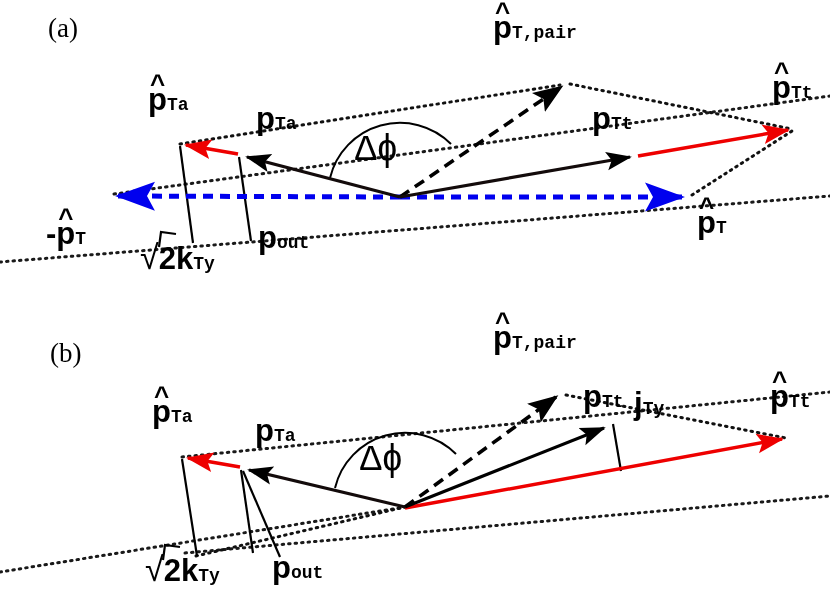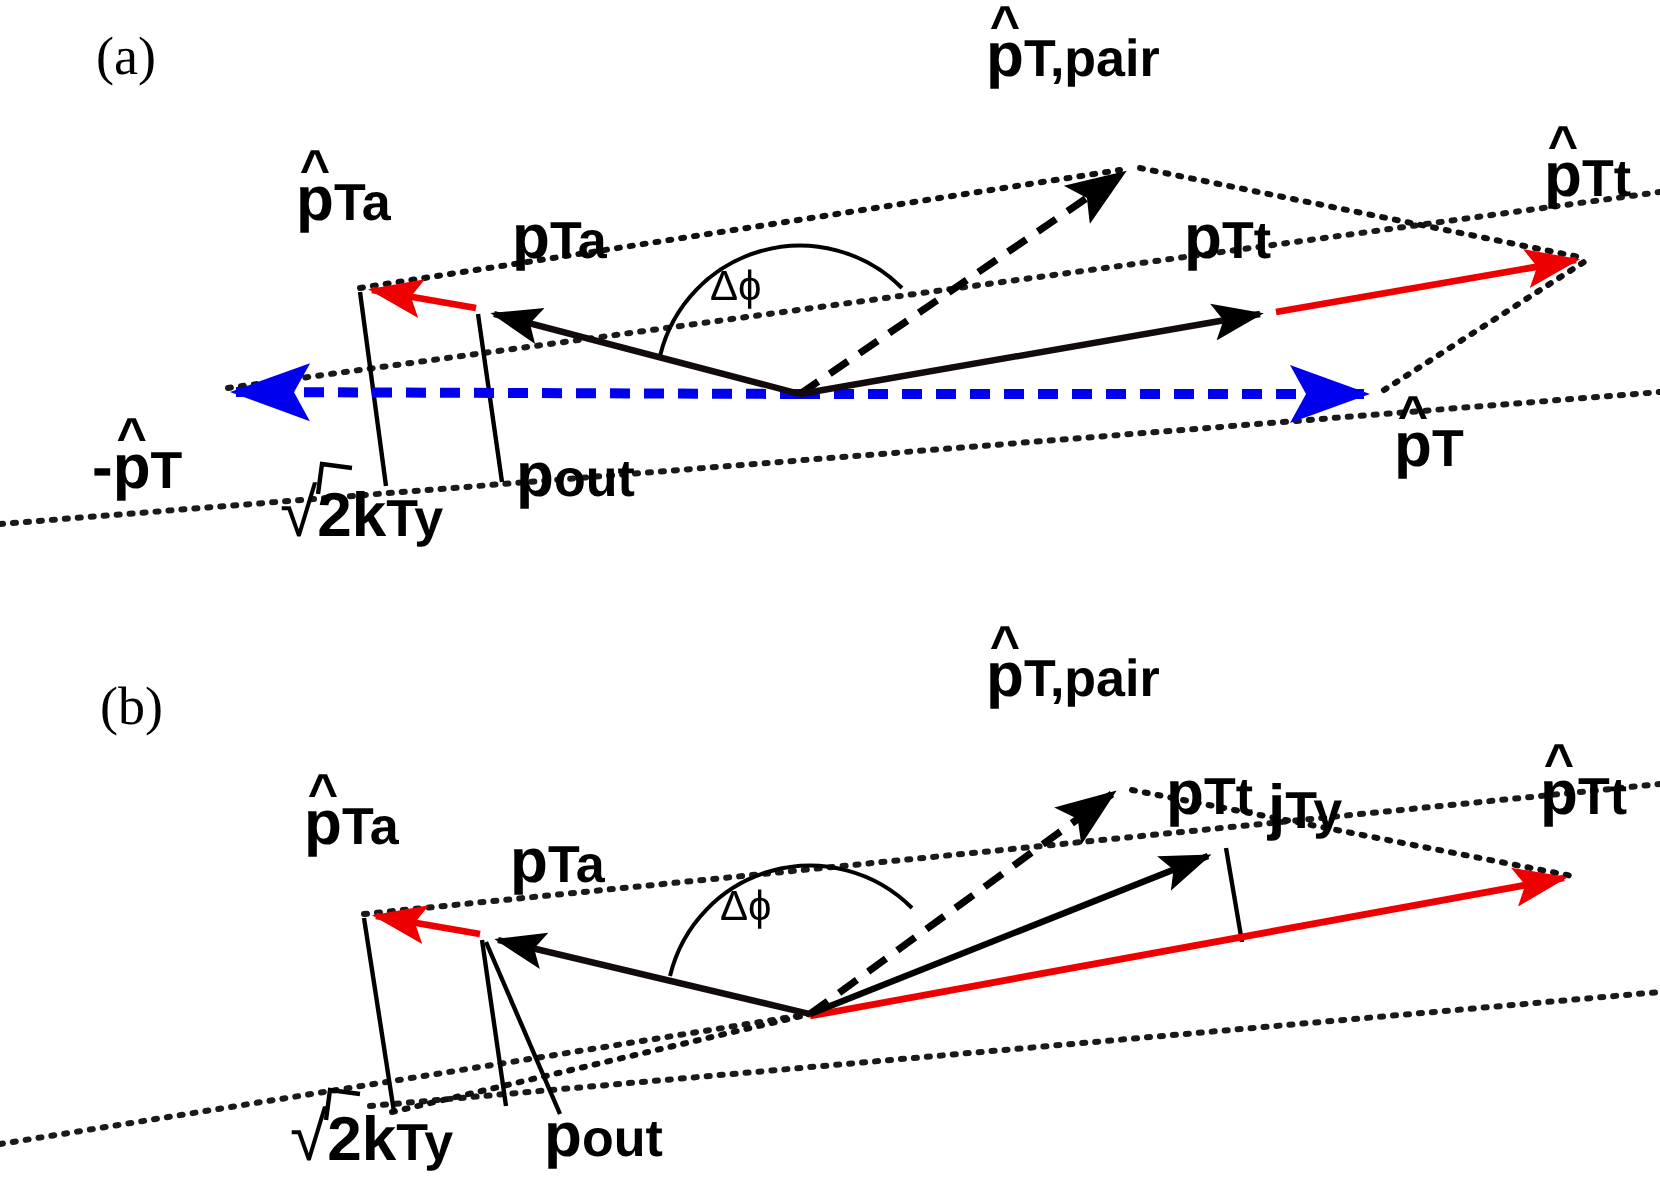--- a/index.html
+++ b/index.html
@@ -37,42 +37,43 @@
   }
   .panel-tag {
     font-weight: normal;
     font-size: 27px;
     font-family: "Liberation Serif", serif;
   }
   .big {
     font-size: 31px;
   }
   .sub {
-    font-size: 26px;
+    font-size: 18px;
+    font-family: Liberation Mono, monospace;
   }
   .hat-wrap {
     position: relative;
     display: inline-block;
   }
   .hat {
     position: absolute;
     left: 50%;
     transform: translateX(-50%);
     top: -13px;
     font-size: 26px;
     font-weight: bold;
   }
   .sqrt-glyph {
     font-size: 34px;
     font-weight: normal;
   }
   .angle-lbl {
-    font-size: 21px;
+    font-size: 36px;
     font-weight: normal;
-    font-family: Liberation Sans, sans-serif;
+    font-family: Liberation Mono, monospace;
   }
 </style>
 </head>
 <body>
 
 <div id="figure">
 
   <svg class="panel-svg" viewBox="0 0 830 602">
     <defs>
       <marker id="arrowBlack" markerWidth="9" markerHeight="9" refX="7.4" refY="3.2" orient="auto" markerUnits="strokeWidth">

